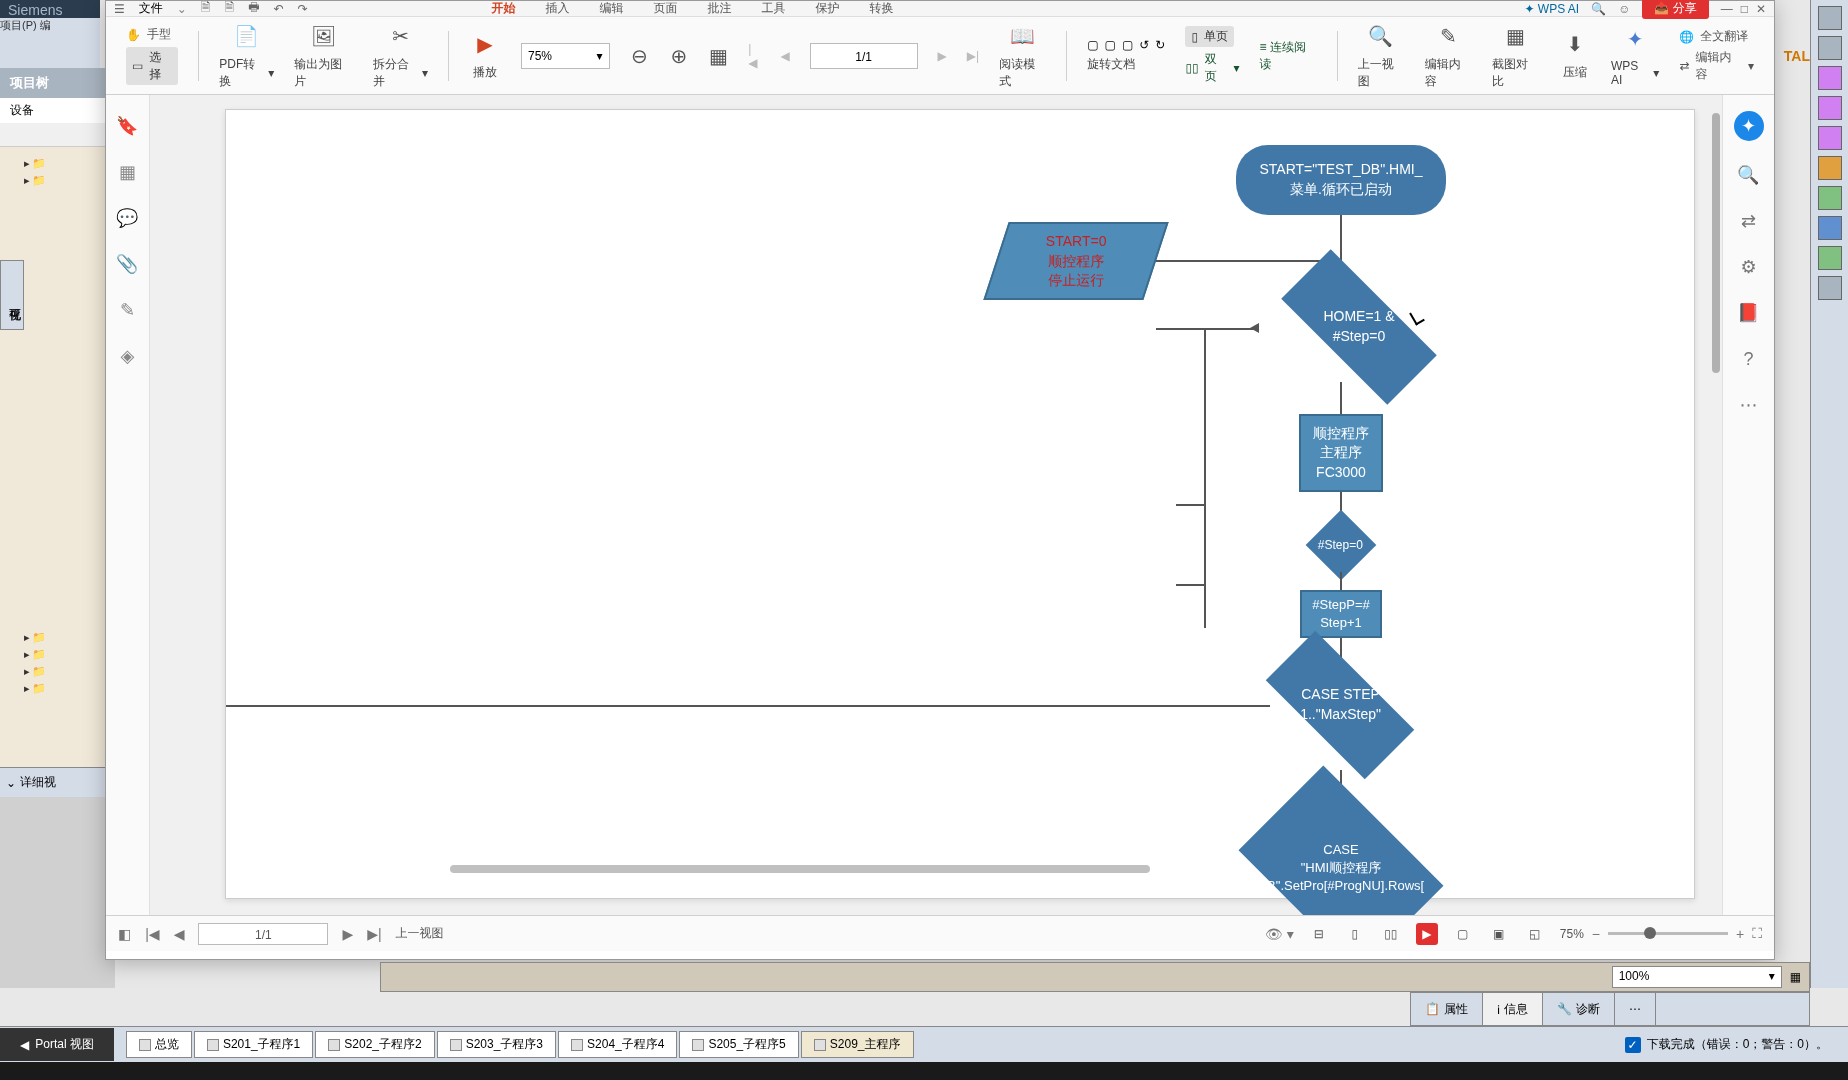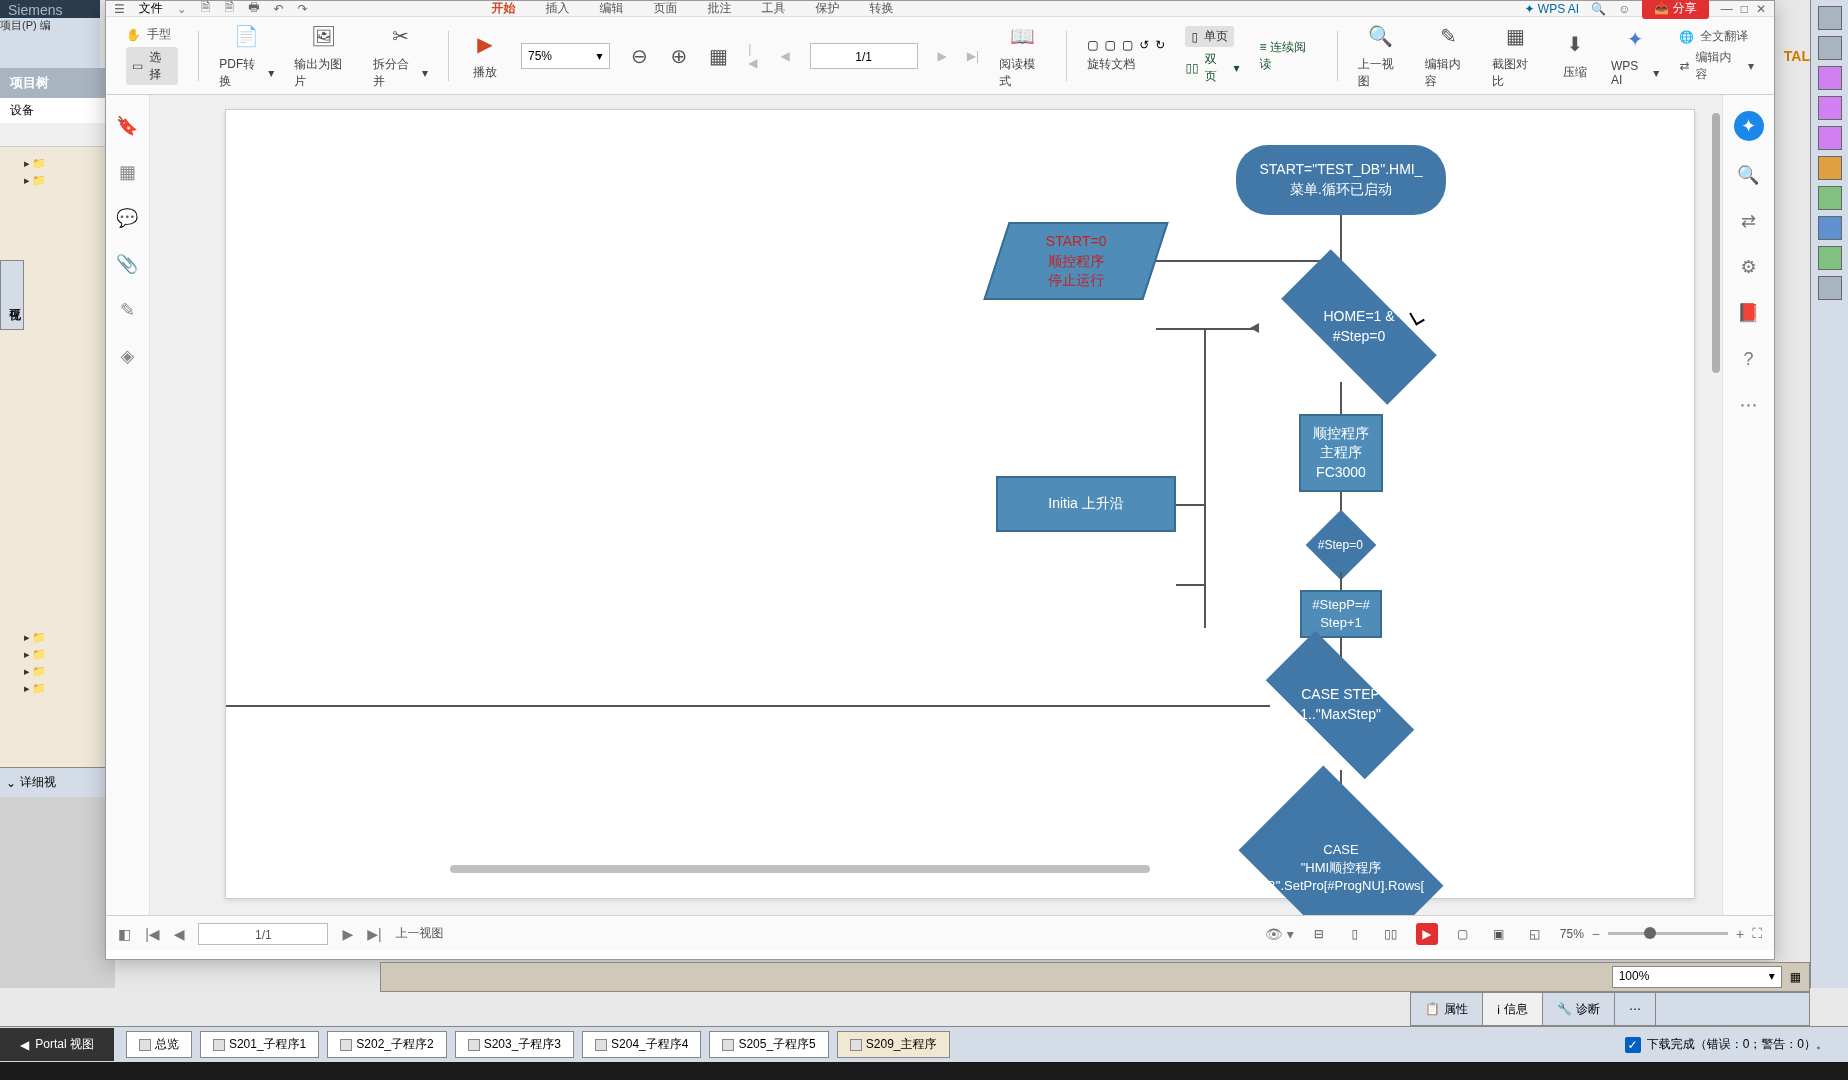--- a/index.html
+++ b/index.html
@@ -32,21 +32,21 @@
 
 
 .bottom-zoom { position: absolute; bottom: 88px; left: 380px; right: 38px; height: 30px; background: #d0c8b8; border: 1px solid #888; display: flex; align-items: center; padding: 0 8px; }
 .zoom-select { margin-left: auto; width: 170px; height: 22px; background: #fff; border: 1px solid #888; padding: 2px 6px; display: flex; justify-content: space-between; }
 .bottom-props { position: absolute; bottom: 54px; right: 38px; width: 400px; height: 34px; background: #d4dce8; border: 1px solid #888; display: flex; }
 .prop-tab { padding: 6px 14px; border-right: 1px solid #888; display: flex; align-items: center; gap: 4px; }
 .prop-tab.active { background: #f0f0f0; }
 
 .status-bar { position: absolute; bottom: 18px; left: 0; right: 0; height: 36px; background: #d4dce8; border-top: 1px solid #888; display: flex; align-items: center; }
 .portal-btn { background: #333; color: #fff; padding: 8px 20px; margin-right: 12px; display: flex; align-items: center; gap: 6px; }
-.status-tab { background: #fff; border: 1px solid #888; padding: 4px 12px; margin-right: 8px; display: flex; align-items: center; gap: 4px; font-size: 12px; }
+.status-tab { background: #fff; border: 1px solid #888; padding: 4px 12px; margin-right: 2px; display: flex; align-items: center; gap: 4px; font-size: 12px; }
 .status-tab .box { width: 12px; height: 12px; background: #e0e0e0; border: 1px solid #888; }
 .status-tab.active { background: #f0e8d0; }
 .download-status { margin-left: auto; margin-right: 20px; display: flex; align-items: center; gap: 6px; }
 .check { width: 16px; height: 16px; background: #0060c0; border-radius: 2px; color: #fff; text-align: center; line-height: 16px; }
 
 .bottom-strip { position: absolute; bottom: 0; left: 0; right: 0; height: 18px; background: #1a1a1a; }
 
 
 .wps-window { position: absolute; left: 105px; top: 0; width: 1670px; height: 960px; background: #fff; border: 1px solid #999; box-shadow: 0 4px 20px rgba(0,0,0,0.25); }
 
@@ -302,21 +302,20 @@
 #Step=0</div></div>
           <div class="arrow-line" style="left:1114px;top:272px;width:2px;height:32px"></div>
           <div class="arrow-line" style="left:930px;top:218px;width:102px;height:2px"></div>
           <div class="arrow-head left" style="left:1024px;top:213px"></div>
 
           <div class="shape process" style="left:1073px;top:304px;width:84px;height:78px">顺控程序
 主程序
 FC3000</div>
           <div class="arrow-line" style="left:1114px;top:382px;width:2px;height:22px"></div>
 
-          <div class="shape process" style="left:770px;top:366px;width:180px;height:56px">Initia 上升沿</div>
           <div class="arrow-line" style="left:950px;top:394px;width:30px;height:2px"></div>
           <div class="arrow-line" style="left:978px;top:218px;width:2px;height:300px"></div>
 
           <div class="arrow-line" style="left:950px;top:474px;width:30px;height:2px"></div>
 
           <div class="shape decision" style="left:1090px;top:410px;width:50px;height:50px"><div class="inner" style="font-size:12px">#Step=0</div></div>
           <div class="arrow-line" style="left:1114px;top:462px;width:2px;height:18px"></div>
 
           <div class="shape process" style="left:1074px;top:480px;width:82px;height:48px;font-size:13px">#StepP=#
 Step+1</div>

